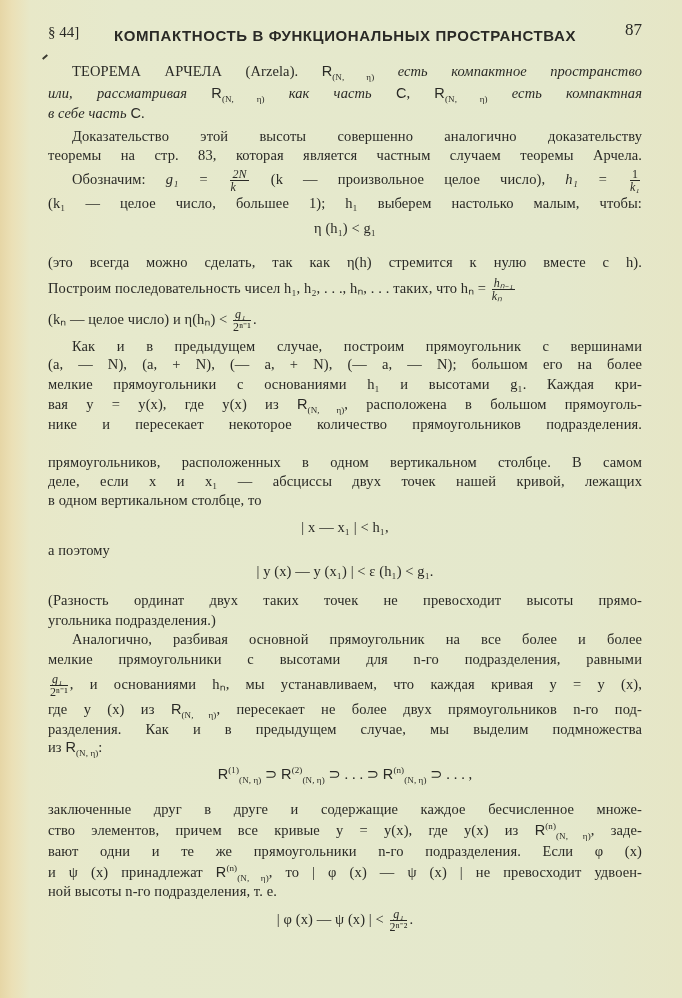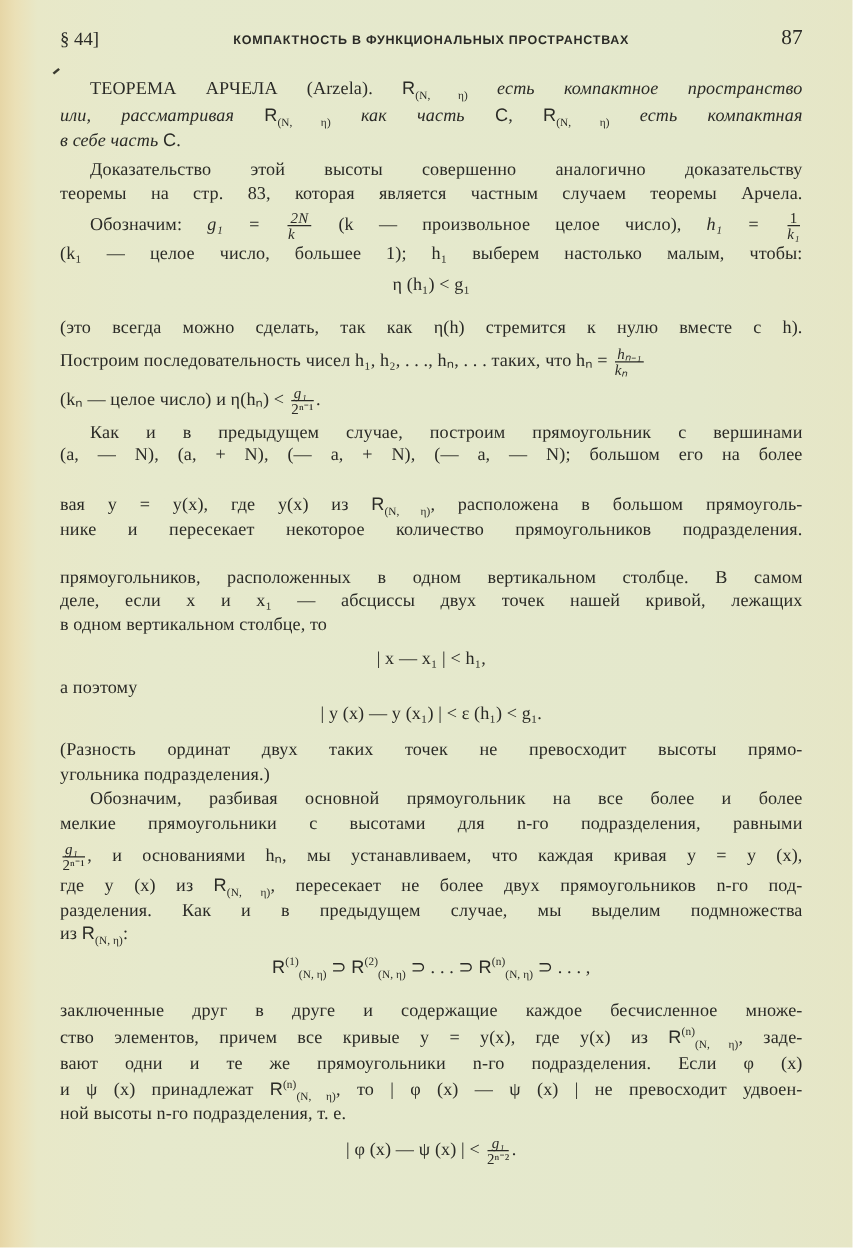--- a/index.html
+++ b/index.html
@@ -15,21 +15,21 @@
       position: absolute; left: 48px; width: 594px;
       font-size: 14.5px; line-height: 18px; white-space: nowrap;
       text-align: justify; text-align-last: justify;
       letter-spacing: 0.1px;
     }
     .noj { text-align-last: left; }
     .center { text-align: center; text-align-last: center; }
     .indent { left: 72px; width: 570px; }
     .header { position: absolute; top: 24px; left: 48px; width: 594px; font-size: 14px; }
     .hdr-sec { position: absolute; left: 0; top: 0; font-size: 15px; }
-    .hdr-title { position: absolute; left: 0; right: 0; text-align: center; top: 3px; font-family: "Liberation Sans", sans-serif; font-size: 10px; letter-spacing: 0.6px; font-weight: bold; }
+    .hdr-title { position: absolute; left: 0; right: 0; text-align: center; top: 3px; font-family: "Liberation Sans", sans-serif; font-size: 15px; letter-spacing: 0.6px; font-weight: bold; }
     .hdr-page { position: absolute; right: 0; top: -4px; font-size: 17px; }
     i, .it { font-style: italic; }
     .sans { font-family: "Liberation Sans", sans-serif; }
     sub { font-size: 9px; vertical-align: -4px; line-height: 0; }
     sup { font-size: 9px; vertical-align: 6px; line-height: 0; }
     .frac { display: inline-block; vertical-align: middle; text-align: center; line-height: 12px; margin: 0 2px; }
     .frac > span { display: block; font-size: 12px; }
     .frac > span.num { border-bottom: 1px solid #2a2a26; padding: 0 2px; }
     .mark { position: absolute; left: 42px; top: 56px; width: 6px; height: 2px; background: #3a3a30; transform: rotate(-40deg); }
   </style>
@@ -83,36 +83,37 @@
     <span>Построим последовательность чисел h₁, h₂, . . ., hₙ, . . . таких, что hₙ =</span>
     <span class="frac"><span class="num it">hₙ₋₁</span><span class="it">kₙ</span></span>
   </div>
   <div class="line noj" style="top:308px;">
     <span>(kₙ — целое число) и η(hₙ) &lt;</span>
     <span class="frac"><span class="num it">g₁</span><span>2ⁿ⁻¹</span></span><span>.</span>
   </div>
 
   <div class="line indent" style="top:337px;">Как и в предыдущем случае, построим прямоугольник с вершинами</div>
   <div class="line" style="top:355px;">(a, — N), (a, + N), (— a, + N), (— a, — N); большом его на более</div>
+  <div class="line" style="top:375px;">мелкие прямоугольники с основаниями h₁ и высотами g₁. Каждая кри-</div>
   <div class="line" style="top:395px;">
     <span>вая y = y(x), где y(x) из</span>
     <span class="sans">R</span><sub>(N, η)</sub><span>, расположена в большом прямоуголь-</span>
   </div>
   <div class="line" style="top:415px;">нике и пересекает некоторое количество прямоугольников подразделения.</div>
   <div class="line" style="top:453px;">прямоугольников, расположенных в одном вертикальном столбце. В самом</div>
   <div class="line" style="top:472px;">деле, если x и x₁ — абсциссы двух точек нашей кривой, лежащих</div>
   <div class="line center" style="top:518px;">| x — x₁ | &lt; h₁,</div>
   <div class="line noj" style="top:491px;">в одном вертикальном столбце, то</div>
   <div class="line noj" style="top:541px;">а поэтому</div>
   <div class="line center" style="top:562px;">| y (x) — y (x₁) | &lt; ε (h₁) &lt; g₁.</div>
 
   <div class="line" style="top:591px;">(Разность ординат двух таких точек не превосходит высоты прямо-</div>
   <div class="line noj" style="top:611px;">угольника подразделения.)</div>
 
-  <div class="line indent" style="top:630px;">Обозначим, разбивая основной прямоугольник на все более и более</div>
+  <div class="line indent" style="top:630px;">Аналогично, разбивая основной прямоугольник на все более и более</div>
   <div class="line" style="top:650px;">мелкие прямоугольники с высотами для n-го подразделения, равными</div>
   <div class="line" style="top:673px;">
     <span class="frac"><span class="num it">g₁</span><span>2ⁿ⁻¹</span></span><span>, и основаниями hₙ, мы устанавливаем, что каждая кривая y = y (x),</span>
   </div>
   <div class="line" style="top:700px;">
     <span>где y (x) из</span>
     <span class="sans">R</span><sub>(N, η)</sub><span>, пересекает не более двух прямоугольников n-го под-</span>
   </div>
   <div class="line" style="top:720px;">разделения. Как и в предыдущем случае, мы выделим подмножества</div>
   <div class="line noj" style="top:738px;">

